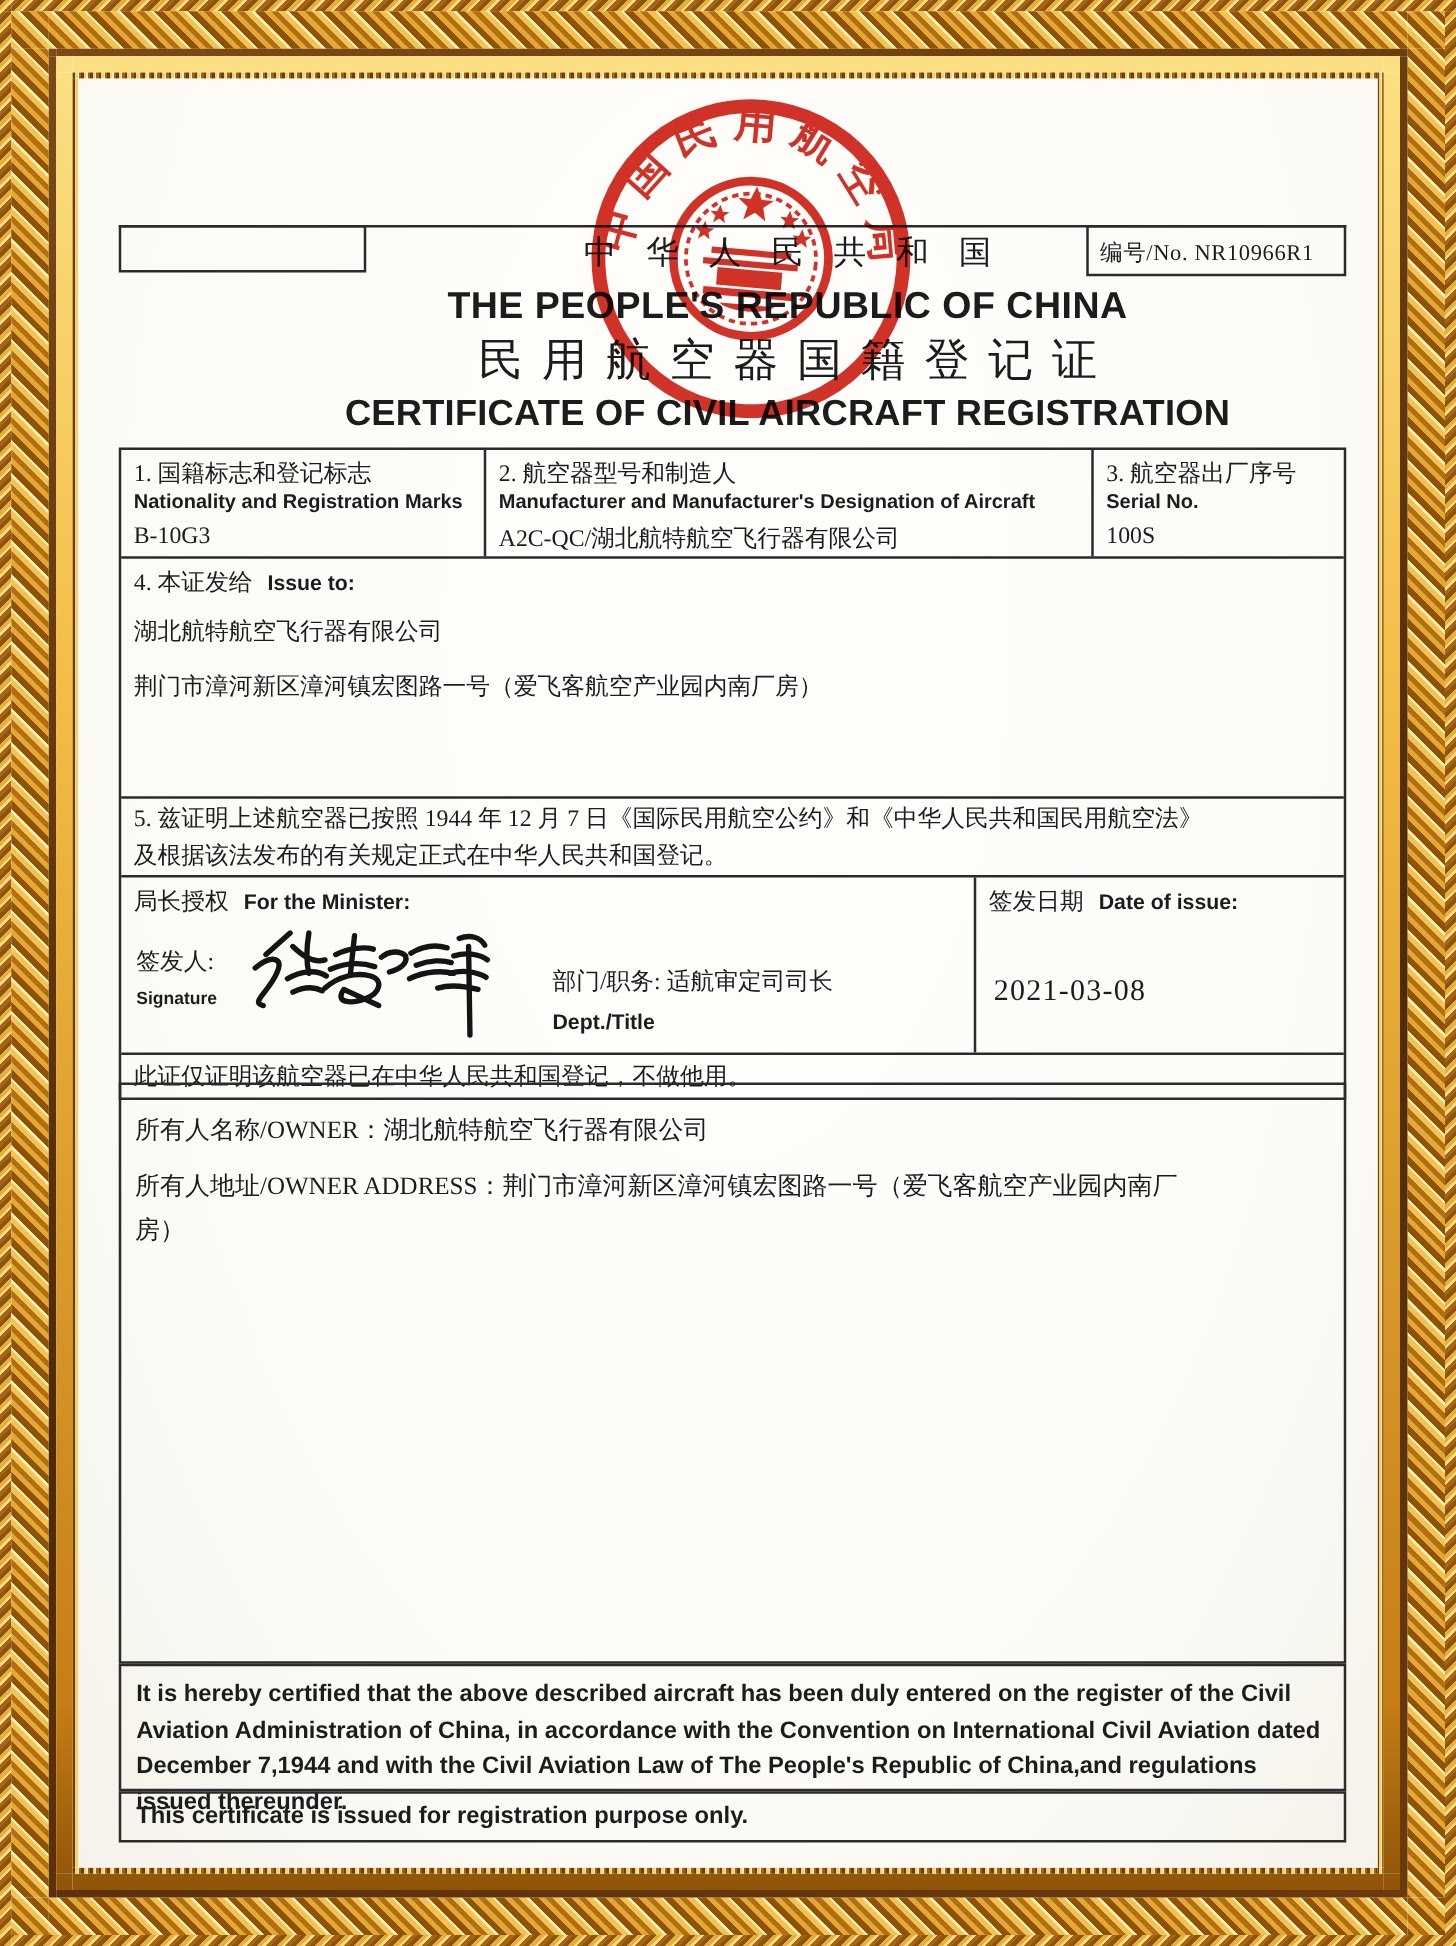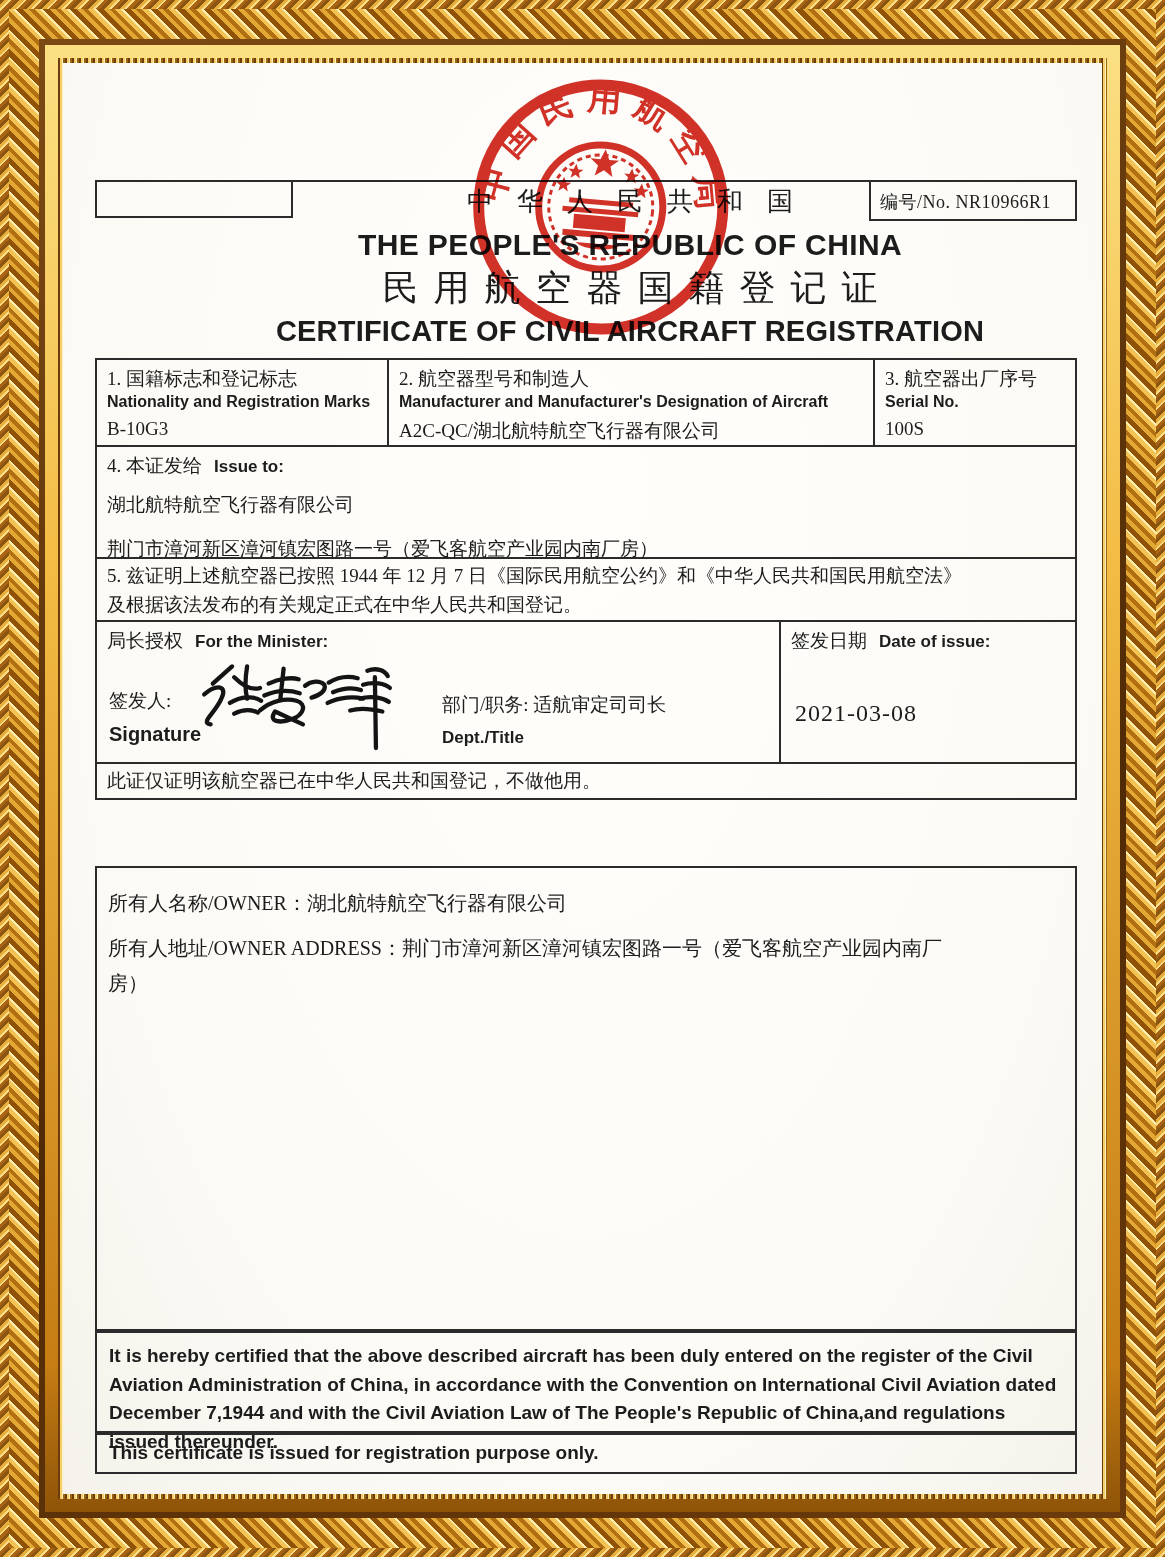--- a/index.html
+++ b/index.html
@@ -39,35 +39,35 @@
   .t-cn-top  { font-size:26px; letter-spacing:24px; padding-left:24px; }
   .t-en-top  { font-size:30px; letter-spacing:.4px; margin-top:9px; }
   .t-cn-main { font-size:36px; letter-spacing:15px; padding-left:15px; margin-top:2px; }
   .t-en-main { font-size:29px; letter-spacing:.2px; margin-top:2px; }
 
   
   .maintable { left:32px; top:267px; width:982px; border:2px solid #2b2b2b; background:transparent; }
   .row { display:flex; }
   .row + .row { border-top:2px solid #2b2b2b; }
   .cell + .cell { border-left:2px solid #2b2b2b; }
-  .r1 { height:85px; }  .r2 { height:112px; } .r3 { height:63px; }
+  .r1 { height:85px; }  .r2 { height:192px; } .r3 { height:63px; }
   .r4 { height:142px; } .r5 { height:36px; }
   .c1a { width:290px; } .c1b { width:486px; } .c1c { width:202px; }
   .c4a { width:682px; position:relative; } .c4b { width:296px; position:relative; }
   .cell { padding:6px 10px; }
   .lblcn { font-size:19px; }
   .lblen { font-size:16px; line-height:1.2; font-family:"Liberation Sans","DejaVu Sans",sans-serif; font-weight:bold; }
   .val   { font-size:19px; margin-top:7px; }
   .inline-en { font-size:17px; margin-left:8px; }
   .bigline { font-size:19px; margin-top:13px; }
   .p5 { font-size:19px; line-height:1.55; padding-top:2px; }
 
-  .sig-label { position:absolute; left:12px; top:66px; }
+  .sig-label { position:absolute; left:12px; top:54px; }
   .sig-label .lblcn { font-size:19px; }
-  .sig-label .lblen { font-size:20px; margin-top:8px; }
+  .sig-label .lblen { font-size:14px; margin-top:8px; }
   .sig-svg { position:absolute; left:92px; top:38px; }
   .dept { position:absolute; left:345px; top:70px; }
   .dept .lblcn { font-size:19px; }
   .dept .lblen { font-size:17px; margin-top:10px; }
   .date-val { position:absolute; left:14px; top:78px; font-size:24px; letter-spacing:1px; }
 
   
   .remarks { left:32px; top:775px; width:982px; height:465px; padding:7px 11px; }
   .rm-owner { font-size:20px; margin-top:15px; }
   .rm-addr1 { font-size:20px; margin-top:18px; }

